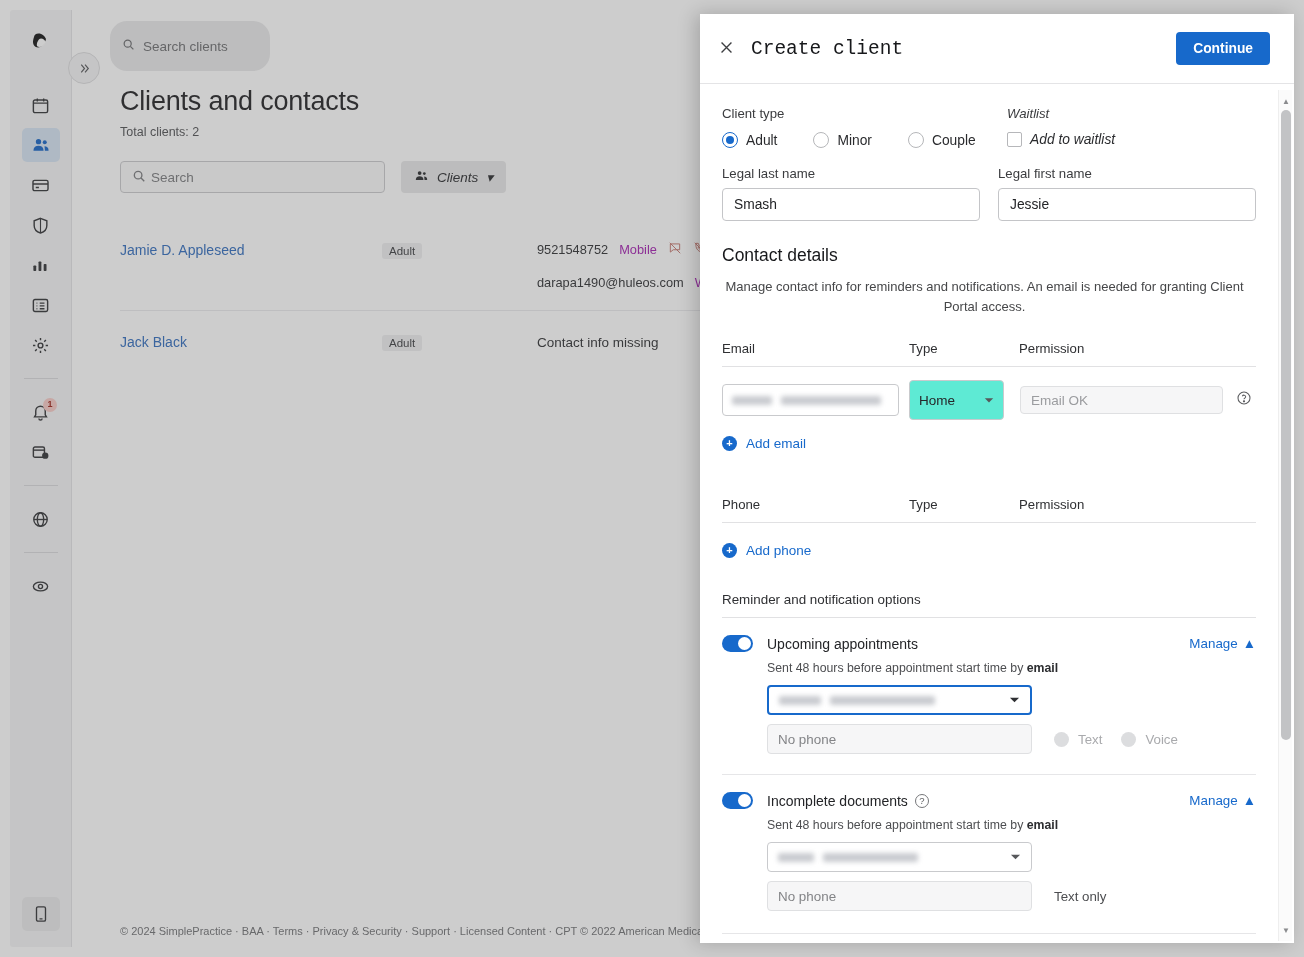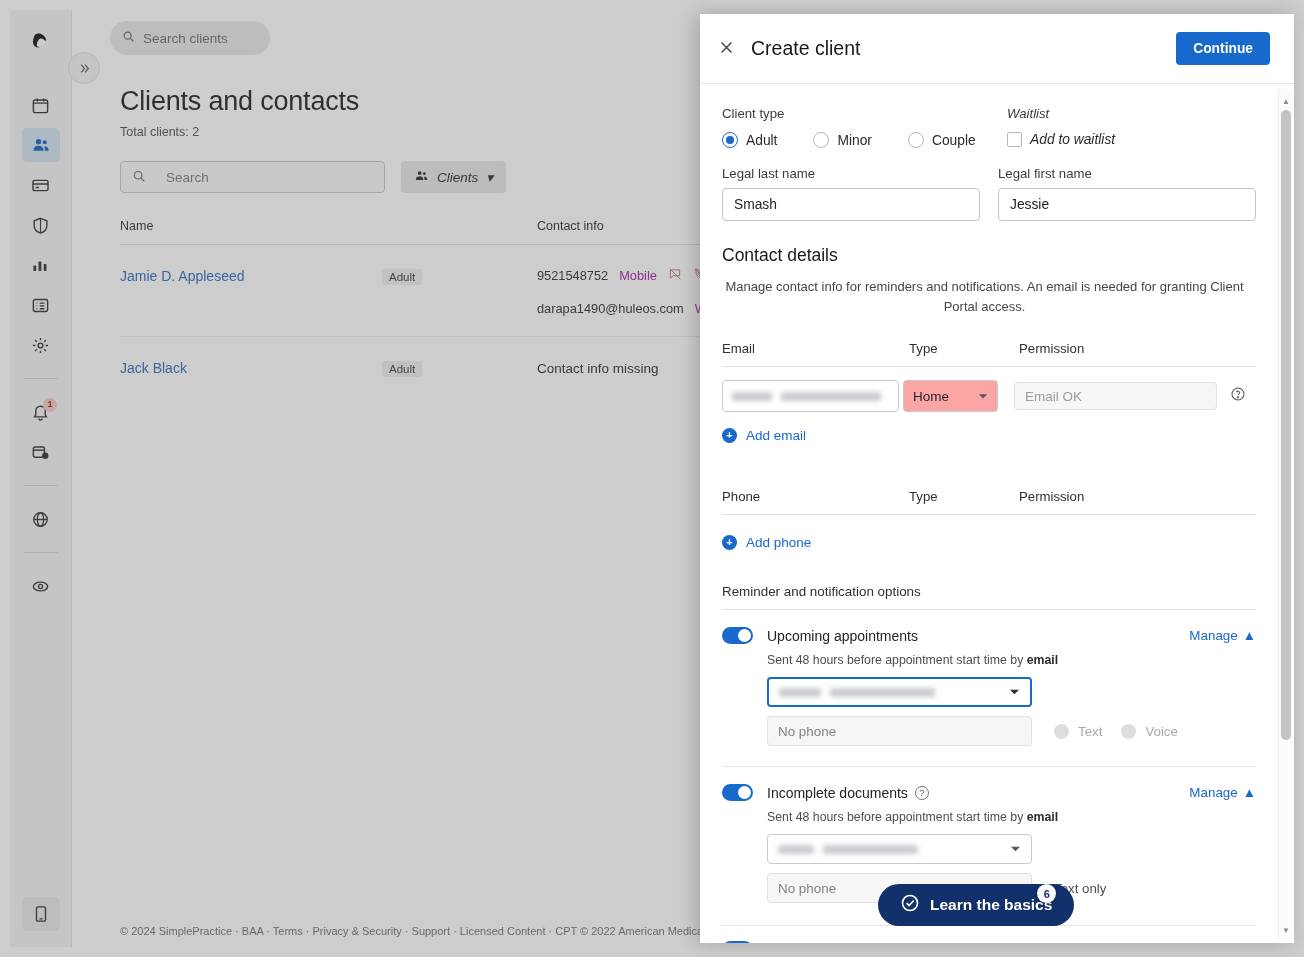--- a/index.html
+++ b/index.html
@@ -47,41 +47,41 @@
     font-size: 9px; line-height: 13px; min-width: 14px; height: 14px;
     border-radius: 7px; text-align: center; font-weight: 700;
   }
   .nav-icon-wrap { position: relative; display: flex; }
   .sidebar-bottom { margin-top: auto; margin-bottom: 16px; }
   .sidebar-bottom .nav-item { background: #e9e9ea; }
 
   
   .top-search {
     position: absolute; left: 100px; top: 11px;
-    width: 160px; height: 34px; border-radius: 17px;
+    width: 160px; height: 50px; border-radius: 17px;
     background: #e9e9ea; display: flex; align-items: center;
     padding: 0 12px; gap: 8px; color: #6a6b6e; font-size: 13.5px;
   }
   .collapse-btn {
     position: absolute; left: 58px; top: 42px;
     width: 32px; height: 32px; border-radius: 50%;
     background: #f4f4f5; border: 1px solid #dcdcde;
     display: flex; align-items: center; justify-content: center;
     color: #57585b; font-size: 13px; z-index: 3;
   }
 
   .content { position: absolute; left: 62px; top: 54px; right: 0; bottom: 0; }
   .content-inner { padding: 22px 0 0 48px; }
   .page-title { font-size: 27px; color: #1d1d20; font-weight: 400; letter-spacing: -0.2px; }
   .total-clients { font-size: 12.5px; color: #4e4f52; margin-top: 8px; }
 
   .toolbar { margin-top: 22px; display: flex; align-items: center; gap: 16px; }
   .search-box {
     width: 265px; height: 32px; border: 1px solid #c9c9cc; border-radius: 4px;
-    background: #fafafa; display: flex; align-items: center; gap: 20px;
+    background: #fafafa; display: flex; align-items: center; gap: 5px;
     padding: 0 11px; color: #78797c; font-size: 13.5px;
   }
   .clients-btn {
     height: 32px; background: #e7e7e8; border-radius: 4px;
     display: flex; align-items: center; gap: 8px; padding: 0 13px;
     font-size: 13.5px; color: #26272a; font-style: italic;
   }
 
   .table { margin-top: 26px; width: 640px; }
   .th-row { display: flex; font-size: 12.5px; color: #2b2c2f; padding-bottom: 11px; border-bottom: 1px solid #dfdfe1; }
@@ -115,21 +115,21 @@
     z-index: 20;
     display: flex; flex-direction: column;
     overflow: hidden;
   }
   .modal-header {
     height: 70px; flex: 0 0 70px;
     border-bottom: 1px solid #e4e4e6;
     display: flex; align-items: center; padding: 0 24px 0 18px; gap: 16px;
   }
   .close-x { font-size: 21px; color: #3d3e41; line-height: 1; }
-  .modal-title { font-size: 19.5px; color: #17181b; font-weight: 400; }
+  .modal-title { font-size: 19.5px; color: #17181b; font-weight: 400; font-family: Liberation Mono, monospace; }
   .continue-btn {
     margin-left: auto; background: #1769cb; color: #fff;
     font-size: 13.8px; font-weight: 700; border-radius: 4px;
     padding: 9px 17px; border: none;
   }
   .modal-body {
     flex: 1; position: relative; overflow: hidden;
     padding: 22px 38px 0 22px;
   }
 
@@ -166,24 +166,24 @@
     border-bottom: 1px solid #e1e1e3; font-size: 13.2px; color: #2f3033;
   }
   .w-email { width: 187px; }
   .w-type { width: 110px; }
   .w-perm { flex: 1; }
 
   .tbl-row { display: flex; align-items: center; margin-top: 13px; gap: 0; }
   .inp-email { width: 177px; height: 32px; border: 1px solid #c9cacd; border-radius: 4px; display:flex; align-items:center; padding: 0 9px; }
   .blur-bar { height: 9px; border-radius: 2px; background: #c9cbd0; filter: blur(2.6px); }
   .sel-type {
-    width: 95px; height: 32px; margin-left: 4px;
+    width: 95px; height: 40px; margin-left: 10px;
     border: 1px solid #c9cacd; border-radius: 4px;
     display: flex; align-items: center; justify-content: space-between;
-    padding: 0 9px; font-size: 13.5px; color: #26272a; background:#fca5a5;
+    padding: 0 9px; font-size: 13.5px; color: #26272a; background:#5eead4;
   }
   .inp-perm {
     width: 203px; height: 28px; margin-left: 16px;
     border: 1px solid #dfe0e2; border-radius: 4px; background: #f6f6f7;
     display: flex; align-items: center; padding: 0 10px;
     font-size: 13.5px; color: #9b9c9f;
   }
   .help-ic { margin-left: 13px; color: #5c5d60; }
 
   .add-link { display: flex; align-items: center; gap: 9px; margin-top: 16px; font-size: 13.5px; color: #1769cb; }
@@ -389,25 +389,20 @@
                     <path d="M3 18c0-3 2.7-4.7 6-4.7s6 1.7 6 4.7v1H3z"></path>
                     <path d="M16.3 13.6c2.5.2 4.7 1.5 4.7 4v1.4h-4.2z"></path>
                   </svg>
               </span>
               <span>Clients</span>
               <span>▾</span>
             </div>
           </div>
 
           <div class="table">
-            <div class="th-row">
-              <div class="col-name">Name</div>
-              <div class="col-type"></div>
-              <div class="col-contact">Contact info</div>
-            </div>
 
             <div class="tr">
               <div class="col-name"><span class="cl-name">Jamie D. Appleseed</span></div>
               <div class="col-type"><span class="chip">Adult</span></div>
               <div class="col-contact">
                 <div class="contact-line">
                   <span>9521548752</span>
                   <span class="ct-muted">Mobile</span>
                   <span class="strike-icon">
                     <svg width="14" height="14" viewBox="0 0 24 24" fill="none" stroke="currentColor" stroke-width="1.7">
@@ -633,26 +628,14 @@
 
     </div>
 
     <div class="mscroll">
       <span class="arrow up">▲</span>
       <div class="mthumb"></div>
       <span class="arrow down">▼</span>
     </div>
   </div>
 
-  <div class="learn-pill">
-    <span class="learn-wrap">
-      <span>
-        <svg width="20" height="20" viewBox="0 0 24 24" fill="none" stroke="#fff" stroke-width="2">
-            <circle cx="12" cy="12" r="9"></circle>
-            <path d="M8 12.2l2.8 2.8L16.5 9"></path>
-          </svg>
-      </span>
-      <span>Learn the basics</span>
-      <span class="learn-badge">6</span>
-    </span>
-  </div>
 
 </div>
 
 </body></html>

